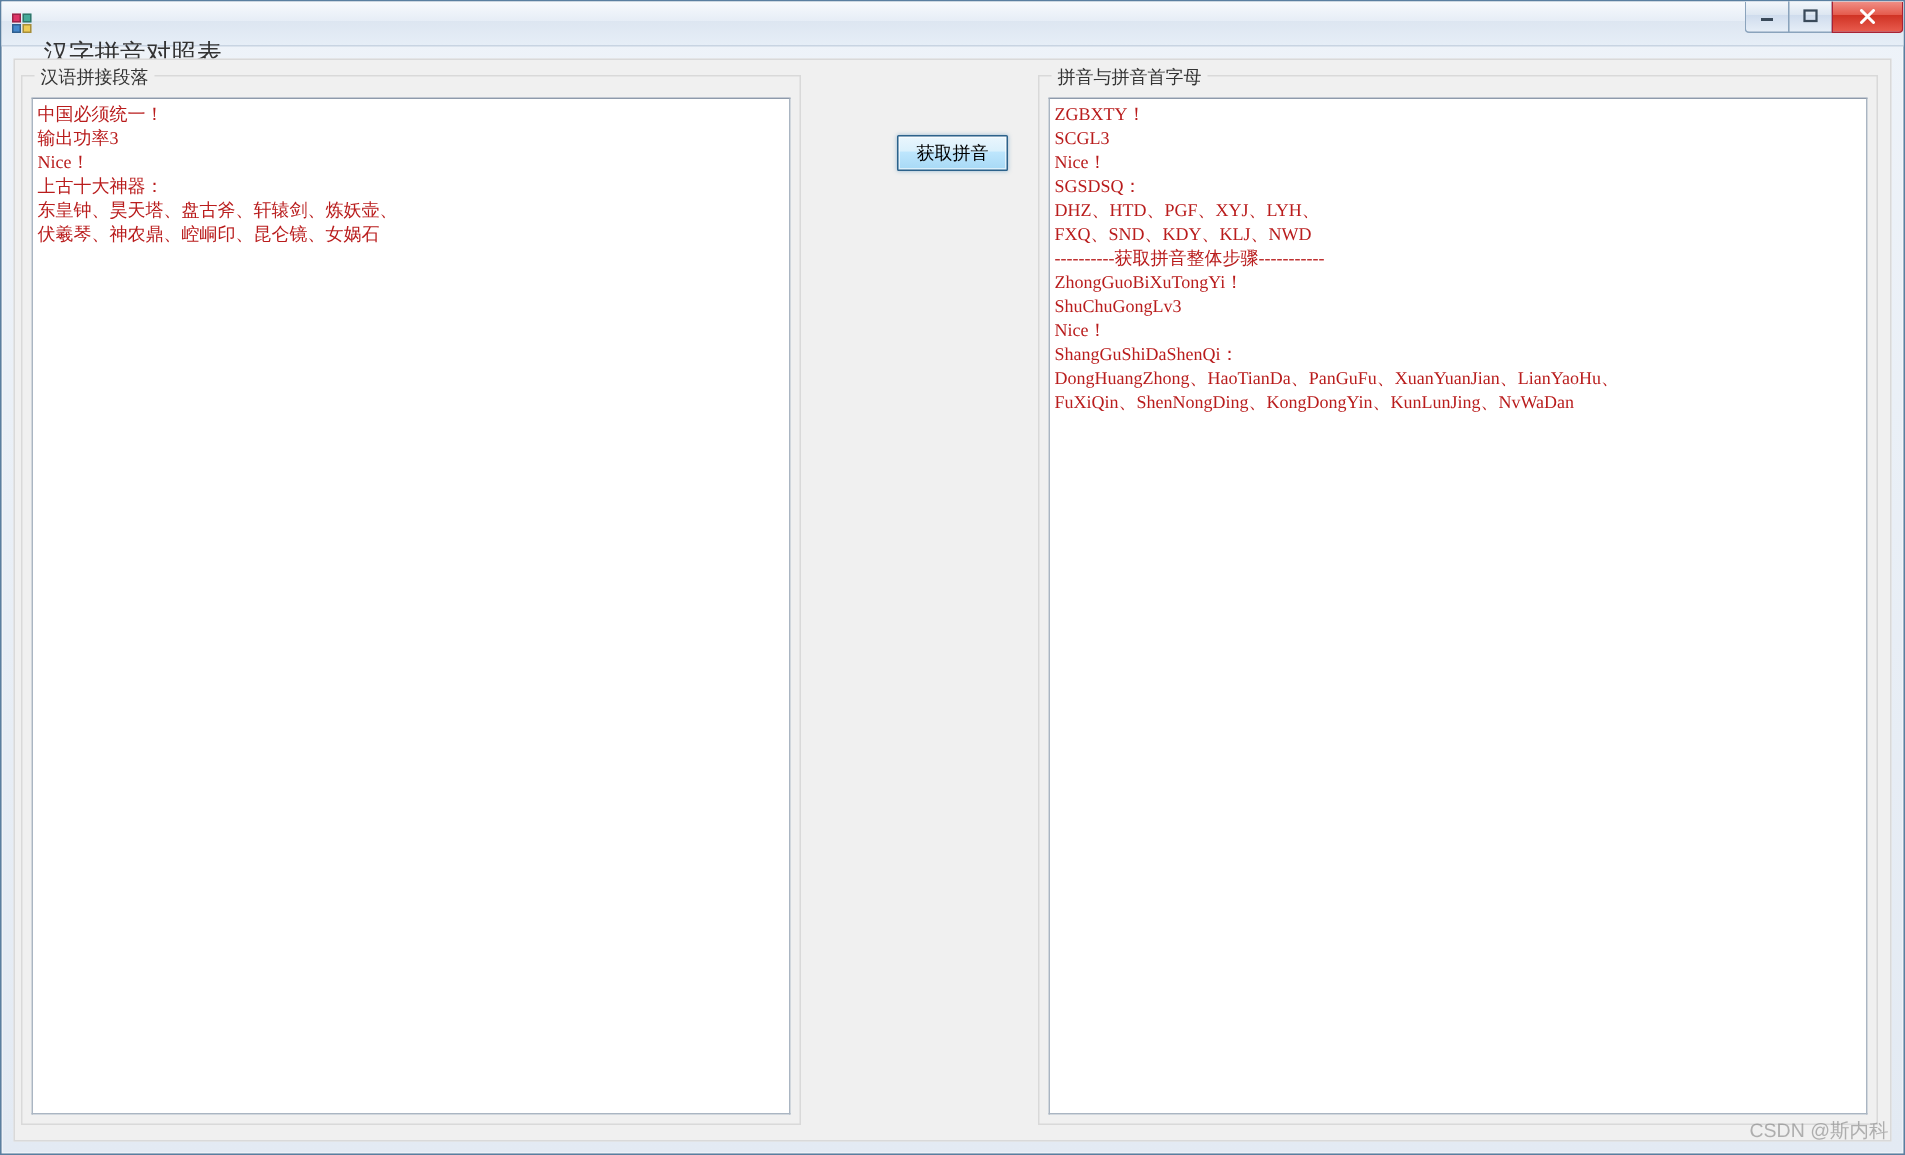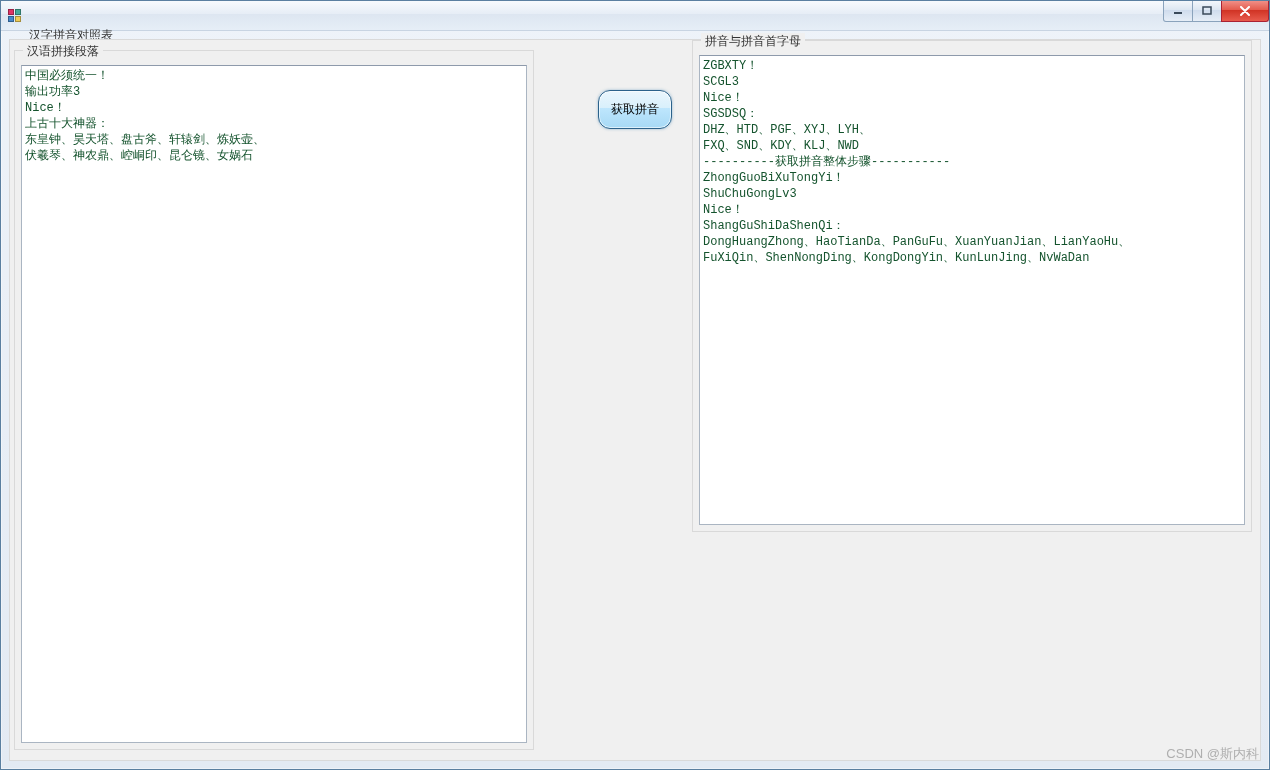--- a/index.html
+++ b/index.html
@@ -40,21 +40,21 @@
   }
   .app-icon-inner .sq {
     position: absolute; width: 6px; height: 6px; border: 1px solid rgba(0,0,0,0.3);
   }
   .app-icon-inner .sq.a { left:0; top:0; background:#d36; }
   .app-icon-inner .sq.b { left:7px; top:0; background:#4a9; }
   .app-icon-inner .sq.c { left:0; top:7px; background:#48c; }
   .app-icon-inner .sq.d { left:7px; top:7px; background:#ec5; }
   .title-text {
     color: #333;
-    font-size: 12px;
+    font-size: 17px;
     margin-top: 39px;
   }
   .win-controls {
     position: absolute;
     right: 0; top: 0;
     display: flex;
     height: 21px;
   }
   .win-btn {
     width: 30px; height: 21px;
@@ -89,51 +89,51 @@
   .group-label {
     position: absolute;
     top: -8px; left: 8px;
     background: #f0f0f0;
     padding: 0 4px;
     color: #333;
     font-size: 12px;
   }
 
   .group.left { left: 4px; top: 10px; width: 520px; height: 700px; }
-  .group.right { left: 682px; top: 0; width: 560px; height: 492px; }
+  .group.right { left: 682px; top: 10px; width: 560px; height: 700px; }
 
   .textarea {
     position: absolute;
     left: 6px; right: 6px; top: 14px; bottom: 6px;
     background: #fff;
     border: 1px solid #aab5c2;
     border-top-color: #8e9aab;
     padding: 2px 3px;
-    font-family: Liberation Mono, monospace;
+    font-family: Liberation Serif, serif;
     font-size: 12px;
     line-height: 16px;
     white-space: pre;
     overflow: auto;
-    color: #14532d;
+    color: #b91c1c;
     resize: none;
     outline: none;
   }
 
   .get-btn {
     position: absolute;
     left: 588px; top: 50px;
-    width: 74px; height: 39px;
+    width: 74px; height: 24px;
     border: 1px solid #2c628b;
     background: linear-gradient(to bottom, #eaf6fd 0%, #d9f0fc 45%, #bee6fd 46%, #a7d9f5 100%);
     box-shadow: 0 0 0 1px rgba(255,255,255,0.6) inset, 0 0 3px rgba(60,127,177,0.5);
     font-size: 12px;
     font-family: "Microsoft YaHei", SimSun, sans-serif;
     color: #000;
     cursor: pointer;
-    border-radius: 12px;
+    border-radius: 1px;
   }
 
   .watermark {
     position: absolute;
     right: 10px; bottom: 6px;
     color: rgba(120,120,120,0.55);
     font-size: 13px;
     font-family: "Microsoft YaHei", sans-serif;
     pointer-events: none;
     text-align: right;

